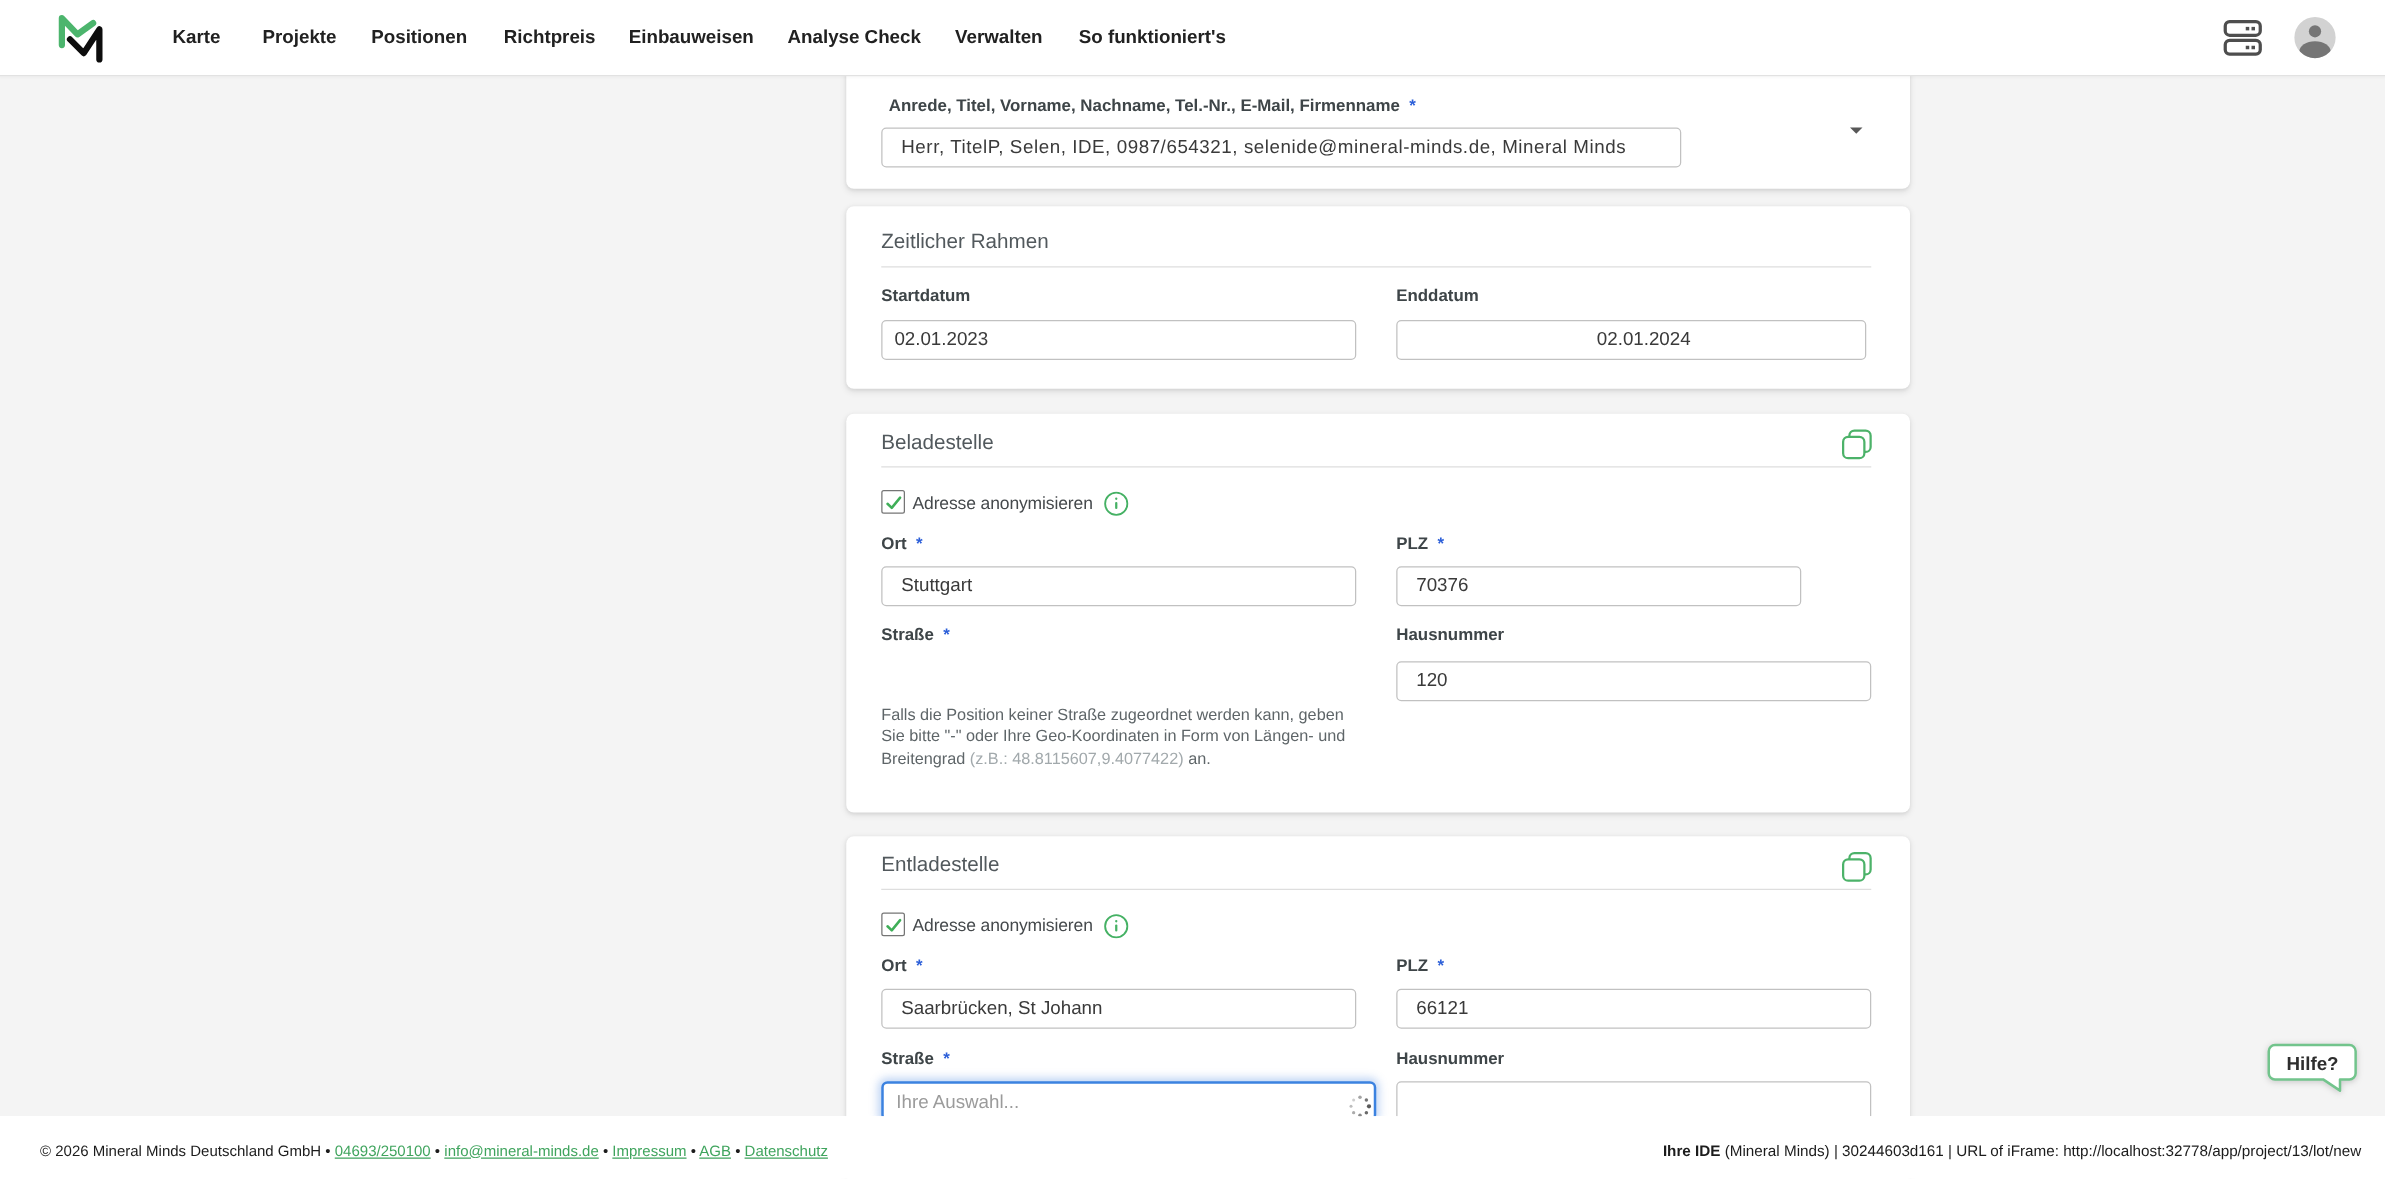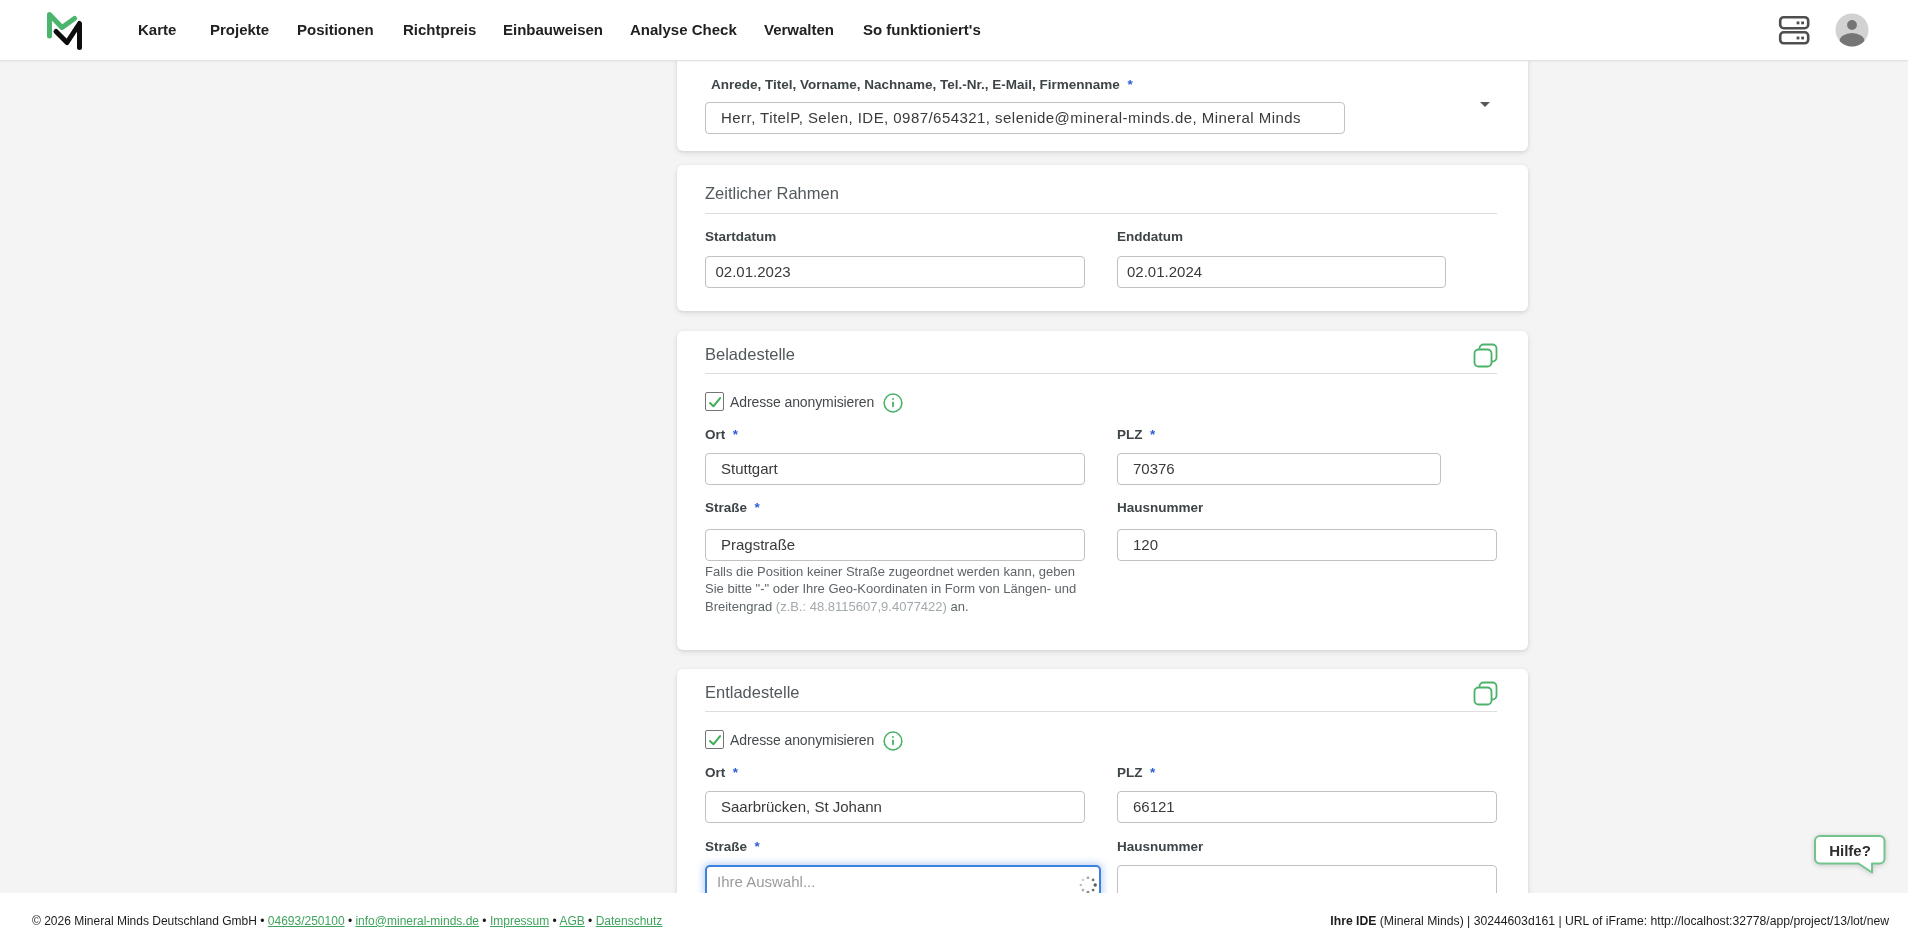--- a/index.html
+++ b/index.html
@@ -37,21 +37,21 @@
     <div class="inp" style="left:28px; top:64px; width:640px; letter-spacing:0.45px;">Herr, TitelP, Selen, IDE, 0987/654321, selenide@mineral-minds.de, Mineral Minds</div>
     <div class="abs" style="left:803px; top:64px; width:0; height:0; border-left:5px solid transparent; border-right:5px solid transparent; border-top:5.5px solid #585858;"></div>
   </div>
 
   <div class="card" style="top:165px; height:146px;">
     <div class="ctitle" style="top:15.6px;">Zeitlicher Rahmen</div>
     <div class="cdiv" style="top:48px;"></div>
     <div class="lbl" style="left:28px; top:62px;">Startdatum</div>
     <div class="lbl" style="left:440px; top:62px;">Enddatum</div>
     <div class="inp" style="left:28px; top:90.5px; width:379.5px; padding-left:9.5px;">02.01.2023</div>
-    <div class="inp" style="left:440px; top:90.5px; width:329px; padding-left:9px;">02.01.2024</div>
+    <div class="inp" style="left:440px; top:90.5px; width:376px; padding-left:20px;text-align:center;">02.01.2024</div>
   </div>
 
   <div class="card" style="top:331px; height:319px;">
     <div class="ctitle" style="top:11.3px;">Beladestelle</div>
     <div class="cdiv" style="top:42px;"></div>
     <svg class="abs" style="left:795.5px; top:11.5px;" width="28" height="28" viewBox="0 0 28 28" fill="none">
       <rect x="6.5" y="1.5" width="17" height="17" rx="4" stroke="#4cb269" stroke-width="1.8"></rect>
       <rect x="1.5" y="6.5" width="17" height="17" rx="4" fill="#ffffff" stroke="#4cb269" stroke-width="1.8"></rect>
     </svg>
     <div class="chkrow" style="top:59px; height:24px;">
@@ -66,21 +66,20 @@
         <rect x="9.1" y="8.6" width="1.8" height="5.6" rx="0.85" fill="#45b164"></rect>
         <rect x="9.1" y="5" width="1.8" height="1.9" rx="0.85" fill="#45b164"></rect>
       </svg>
     </div>
     <div class="lbl" style="left:28px; top:94px;">Ort&nbsp; <span class="star">*</span></div>
     <div class="lbl" style="left:440px; top:94px;">PLZ&nbsp; <span class="star">*</span></div>
     <div class="inp" style="left:28px; top:122.4px; width:379.5px;">Stuttgart</div>
     <div class="inp" style="left:440px; top:122.4px; width:324px;">70376</div>
     <div class="lbl" style="left:28px; top:166.7px;">Straße&nbsp; <span class="star">*</span></div>
     <div class="lbl" style="left:440px; top:166.7px;">Hausnummer</div>
-    <div class="inp" style="left:28px; top:198.2px; width:379.5px;">Pragstraße</div>
     <div class="inp" style="left:440px; top:198.2px; width:380px;">120</div>
     <div class="helper" style="top:232px; width:380px;">Falls die Position keiner Straße zugeordnet werden kann, geben Sie bitte "-" oder Ihre Geo-Koordinaten in Form von Längen- und Breitengrad <span class="lightg">(z.B.: 48.8115607,9.4077422)</span> an.</div>
   </div>
 
   <div class="card" style="top:669px; height:300px; border-bottom-left-radius:0; border-bottom-right-radius:0;">
     <div class="ctitle" style="top:11.3px;">Entladestelle</div>
     <div class="cdiv" style="top:42px;"></div>
     <svg class="abs" style="left:795.5px; top:11.5px;" width="28" height="28" viewBox="0 0 28 28" fill="none">
       <rect x="6.5" y="1.5" width="17" height="17" rx="4" stroke="#4cb269" stroke-width="1.8"></rect>
       <rect x="1.5" y="6.5" width="17" height="17" rx="4" fill="#ffffff" stroke="#4cb269" stroke-width="1.8"></rect>

